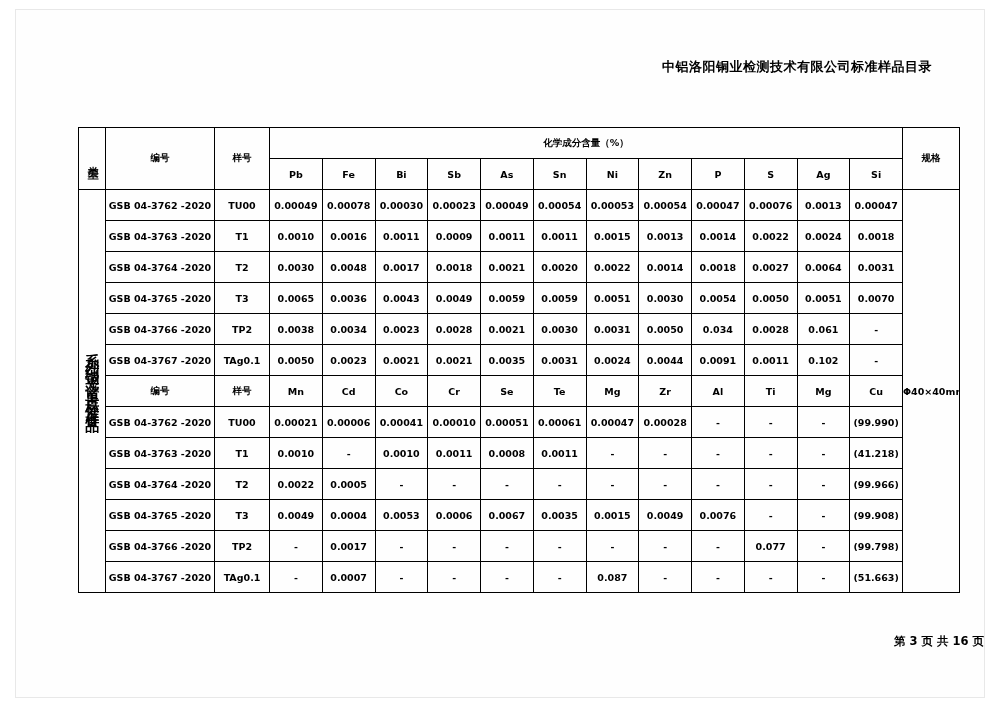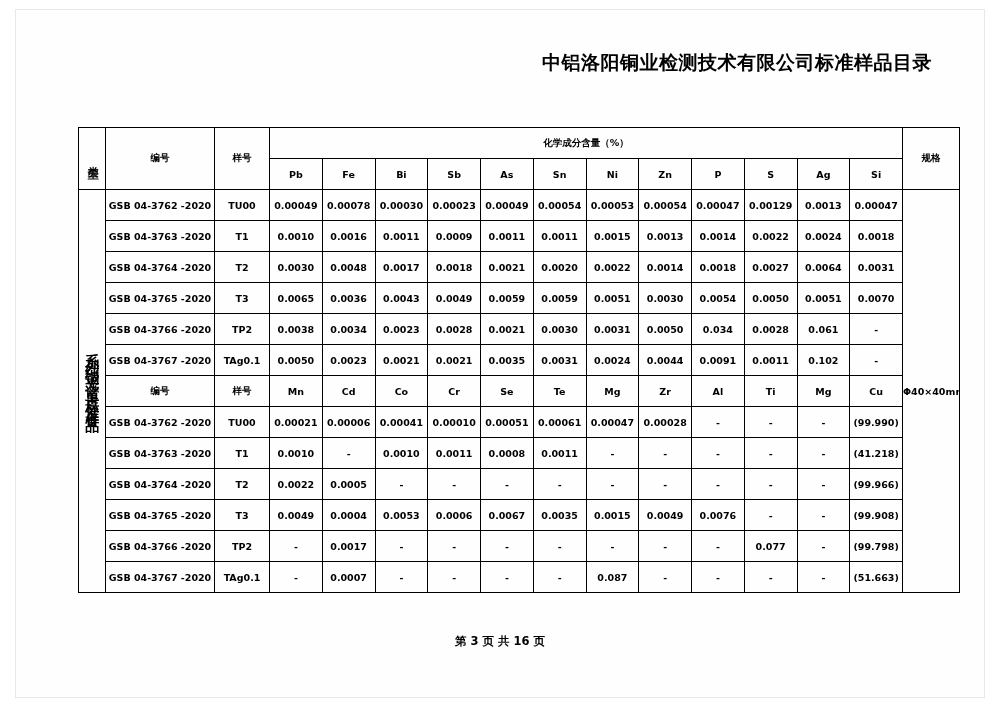--- a/index.html
+++ b/index.html
@@ -24,22 +24,22 @@
     left: 16px;
     top: 10px;
     width: 968px;
     height: 687px;
     background: #fefefe;
     box-shadow: 0 0 0 1px #e8e8e8;
   }
   .header-right {
     position: absolute;
     right: 52px;
-    top: 40px;
-    font-size: 19px;
+    top: 48px;
+    font-size: 13px;
     font-weight: bold;
     color: #000;
     letter-spacing: 0.5px;
     font-family: "DejaVu Sans", sans-serif;
   }
   .doc-title {
     position: absolute;
     left: 0;
     right: 0;
     top: 82px;
@@ -100,21 +100,21 @@
     text-align: center;
     font-size: 11.5px;
     color: #000;
     font-family: "DejaVu Sans", sans-serif;
   }
   .footer {
     position: absolute;
     left: 0;
     right: 0;
     bottom: 48px;
-    text-align: center;
+    text-align: right;
     font-size: 11.5px;
     font-weight: bold;
     color: #000;
     font-family: "DejaVu Sans", sans-serif;
   }
   .vert-label {
     writing-mode: vertical-rl;
     text-orientation: upright;
     display: inline-block;
     letter-spacing: 3px;
@@ -174,21 +174,21 @@
               <td class="sample-cell">TU00</td>
               <td class="val">0.00049</td>
               <td class="val">0.00078</td>
               <td class="val">0.00030</td>
               <td class="val">0.00023</td>
               <td class="val">0.00049</td>
               <td class="val">0.00054</td>
               <td class="val">0.00053</td>
               <td class="val">0.00054</td>
               <td class="val">0.00047</td>
-              <td class="val">0.00129</td>
+              <td class="val">0.00076</td>
               <td class="val">0.0013</td>
               <td class="val">0.00047</td>
               <td class="spec-cell" rowspan="13">Φ40×40mm</td>
             </tr>
             <tr>
               <td class="id-cell">GSB 04-3763 -2020</td>
               <td class="sample-cell">T1</td>
               <td class="val">0.0010</td>
               <td class="val">0.0016</td>
               <td class="val">0.0011</td>

